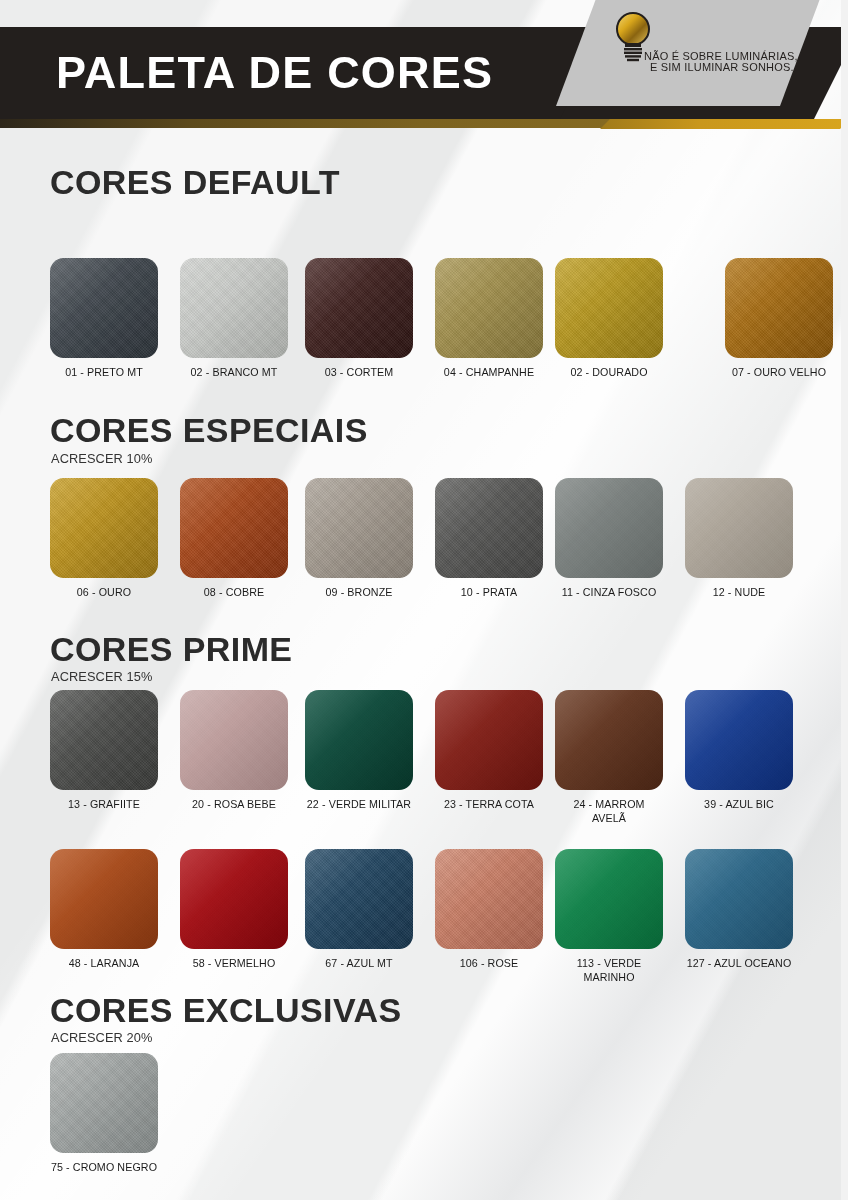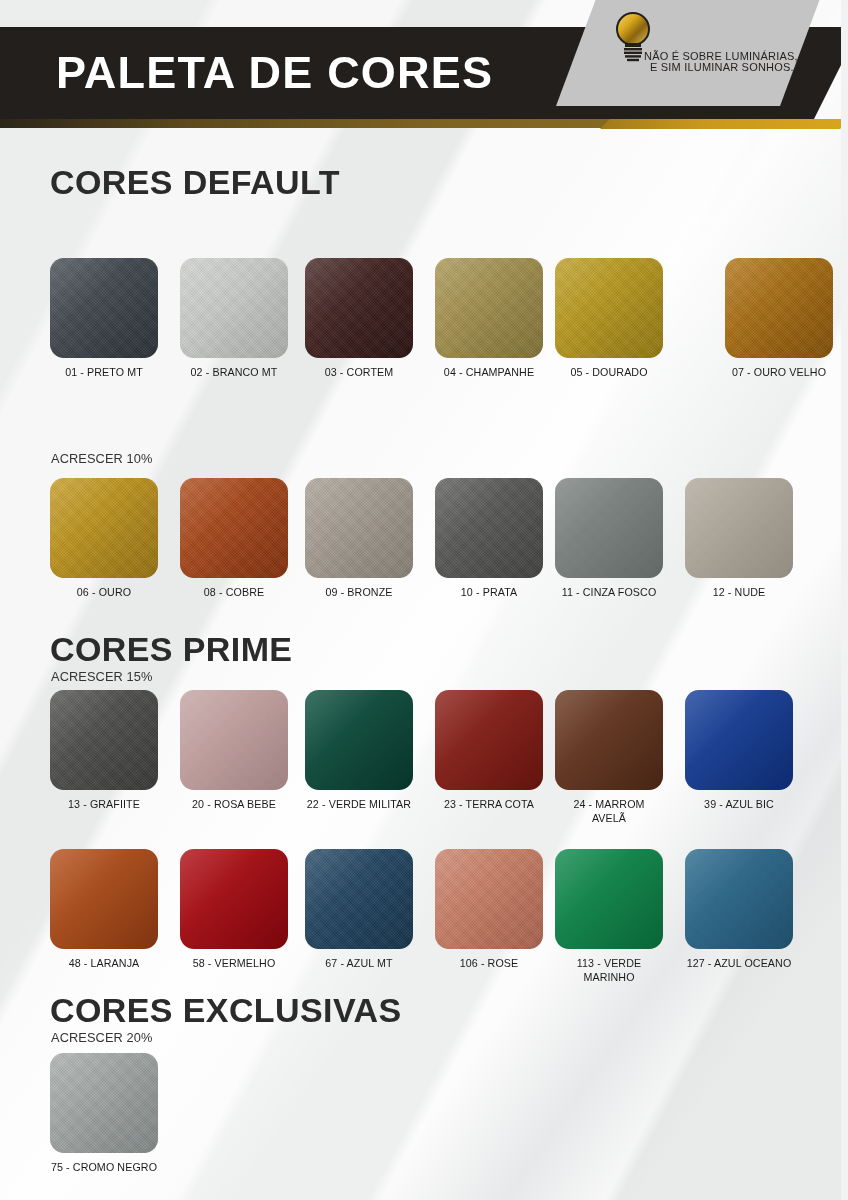--- a/index.html
+++ b/index.html
@@ -291,30 +291,31 @@
       <div class="swatch" style="left: 435px;">
         <div class="chip " style="background: linear-gradient(135deg, rgb(169, 150, 80) 0%, rgb(141, 124, 60) 100%);">
           <div class="sheen"></div>
         </div>
         <div class="swatch-label">04 - CHAMPANHE</div>
       </div>
       <div class="swatch" style="left: 555px;">
         <div class="chip " style="background: linear-gradient(135deg, rgb(192, 159, 30) 0%, rgb(160, 131, 19) 100%);">
           <div class="sheen"></div>
         </div>
-        <div class="swatch-label">05 - DOURADO</div>
+        <div class="swatch-label">02 - DOURADO</div>
       </div>
       <div class="swatch" style="left: 685px; margin-left: 40px;">
         <div class="chip " style="background: linear-gradient(135deg, rgb(178, 115, 16) 0%, rgb(141, 87, 7) 100%);">
           <div class="sheen"></div>
         </div>
         <div class="swatch-label">07 - OURO VELHO</div>
       </div>
     </div>
 
+  <div class="section-title" style="left:50px; top:410px;">CORES ESPECIAIS</div>
   <div class="section-sub" style="left:51px; top:450px;">ACRESCER 10%</div>
   <div class="swatch-row" id="row-especiais" style="top:478px;">
       <div class="swatch" style="left: 50px;">
         <div class="chip " style="background: linear-gradient(135deg, rgb(199, 155, 28) 0%, rgb(163, 124, 19) 100%);">
           <div class="sheen"></div>
         </div>
         <div class="swatch-label">06 - OURO</div>
       </div>
       <div class="swatch" style="left: 180px;">
         <div class="chip " style="background: linear-gradient(135deg, rgb(176, 74, 22) 0%, rgb(142, 52, 16) 100%);">

